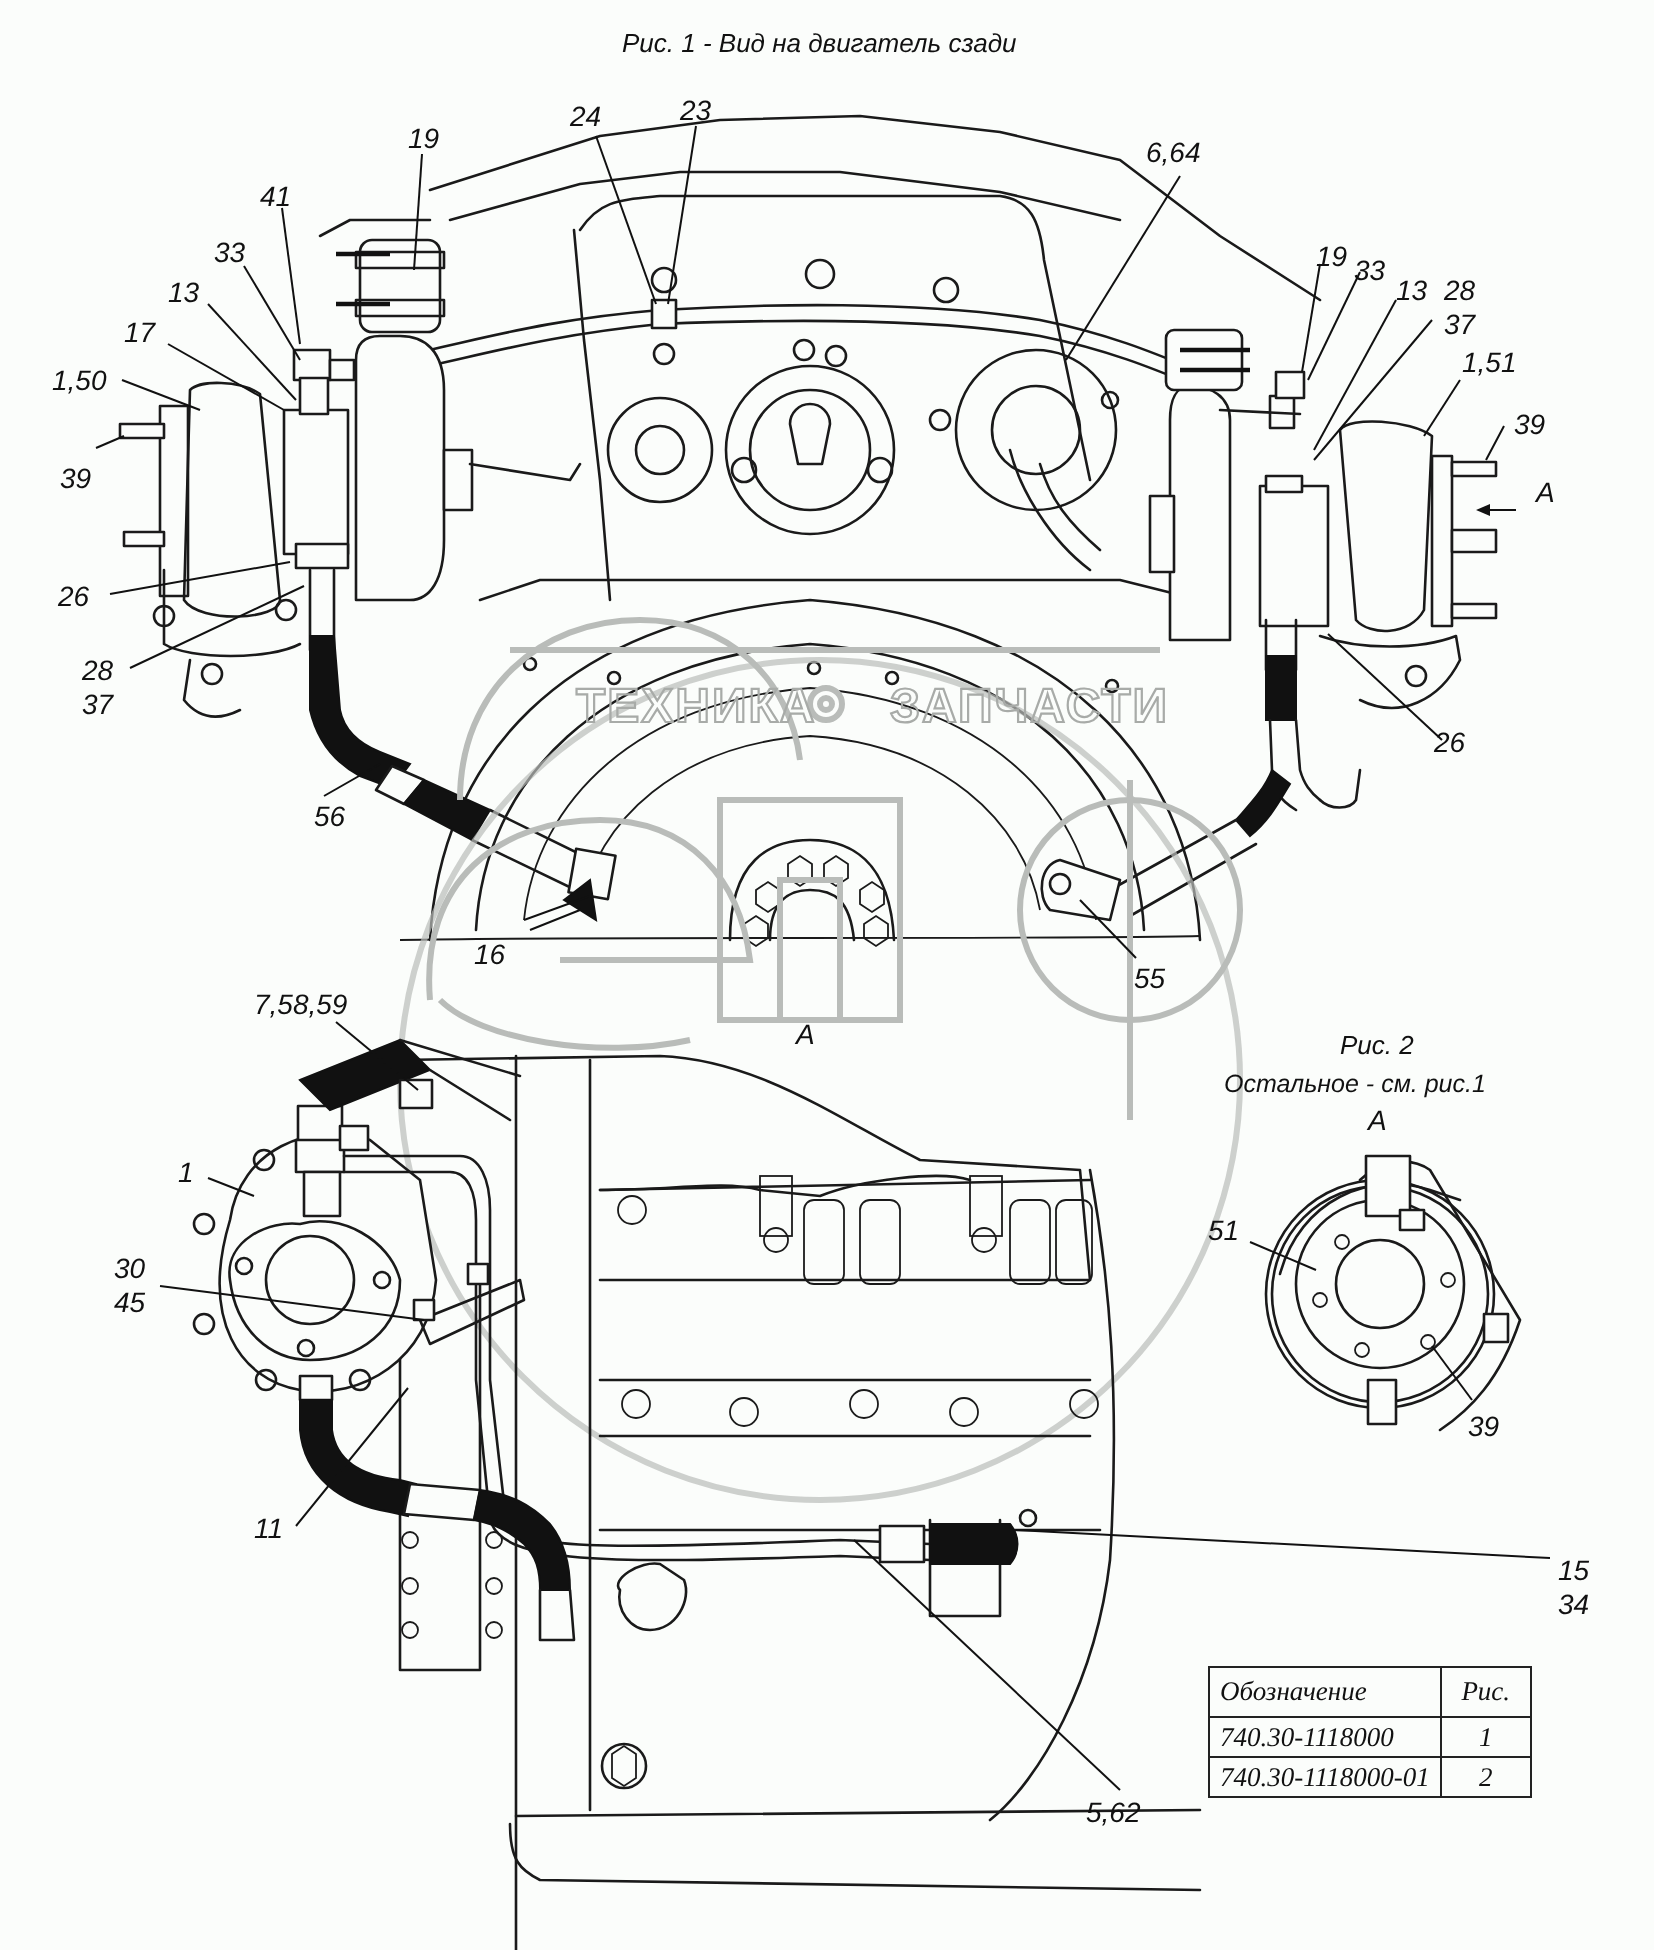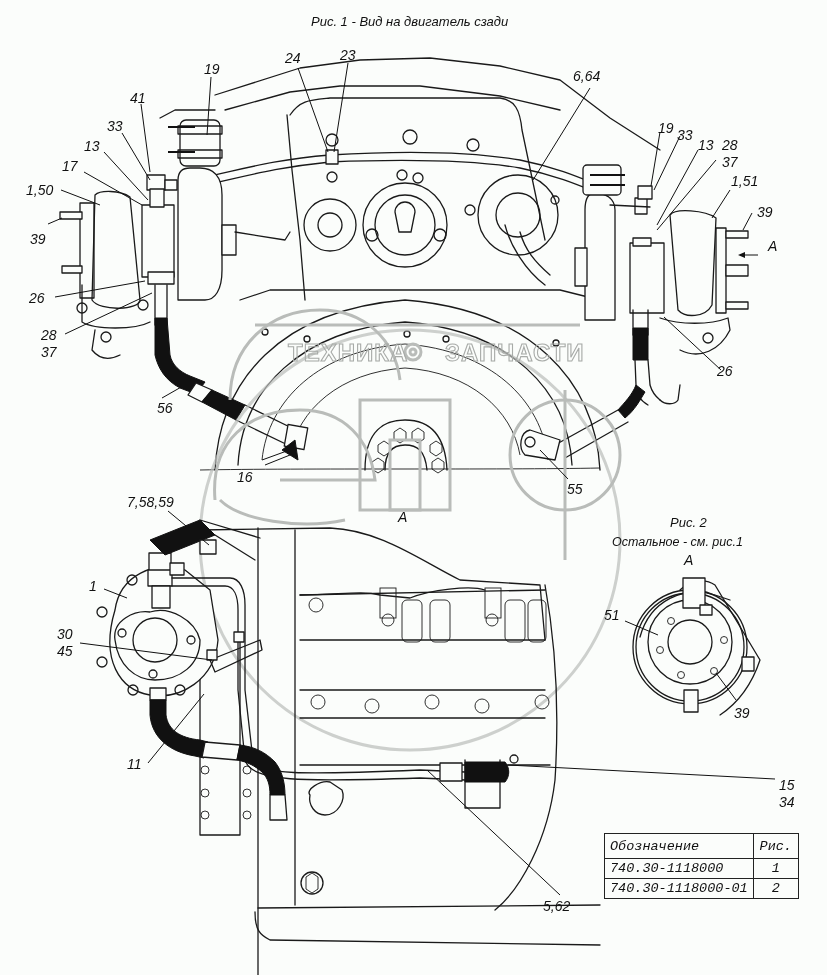--- a/index.html
+++ b/index.html
@@ -12,21 +12,21 @@
   .fill-w { fill: #fbfdfb; }
   .blk { fill: #111; stroke: #111; }
   .leader { stroke: #111; stroke-width: 1; fill: none; }
   .wm { stroke: #b9bcb9; fill: none; stroke-width: 3; }
   .wm-txt { fill: none; stroke: #a8aba8; stroke-width: 1.1; font-family: "Liberation Sans", sans-serif; font-weight: bold; font-size: 24px; letter-spacing: 1px; }
   .callout { font-family: "Liberation Sans", sans-serif; font-style: italic; font-size: 14px; fill: #111; }
   .title { font-family: "Liberation Sans", sans-serif; font-style: italic; font-size: 13px; fill: #111; }
   .caption { font-family: "Liberation Sans", sans-serif; font-style: italic; font-size: 12.5px; fill: #111; }
   
   #spec-table { position: absolute; left: 604px; top: 833px; border-collapse: collapse;
-                font-family: Liberation Mono, monospace; font-style: italic; font-size: 13.5px; }
+                font-family: Liberation Serif, serif; font-style: italic; font-size: 13.5px; }
   #spec-table td, #spec-table th { border: 1px solid #222; padding: 1px 5px; font-weight: normal; text-align: left; }
   #spec-table th { height: 22px; }
   #spec-table td.fig, #spec-table th.fig { text-align: center; width: 34px; }
   #spec-table tbody td { border-top: 1px solid #222; border-bottom: none; line-height: 17px; margin-left: 28px; }
   #spec-table tbody tr:last-child td { border-bottom: 1px solid #222; }
   #spec-table tbody tr:first-child td { border-top: 1.5px solid #222; }
 </style>
 </head>
 <body>
 

